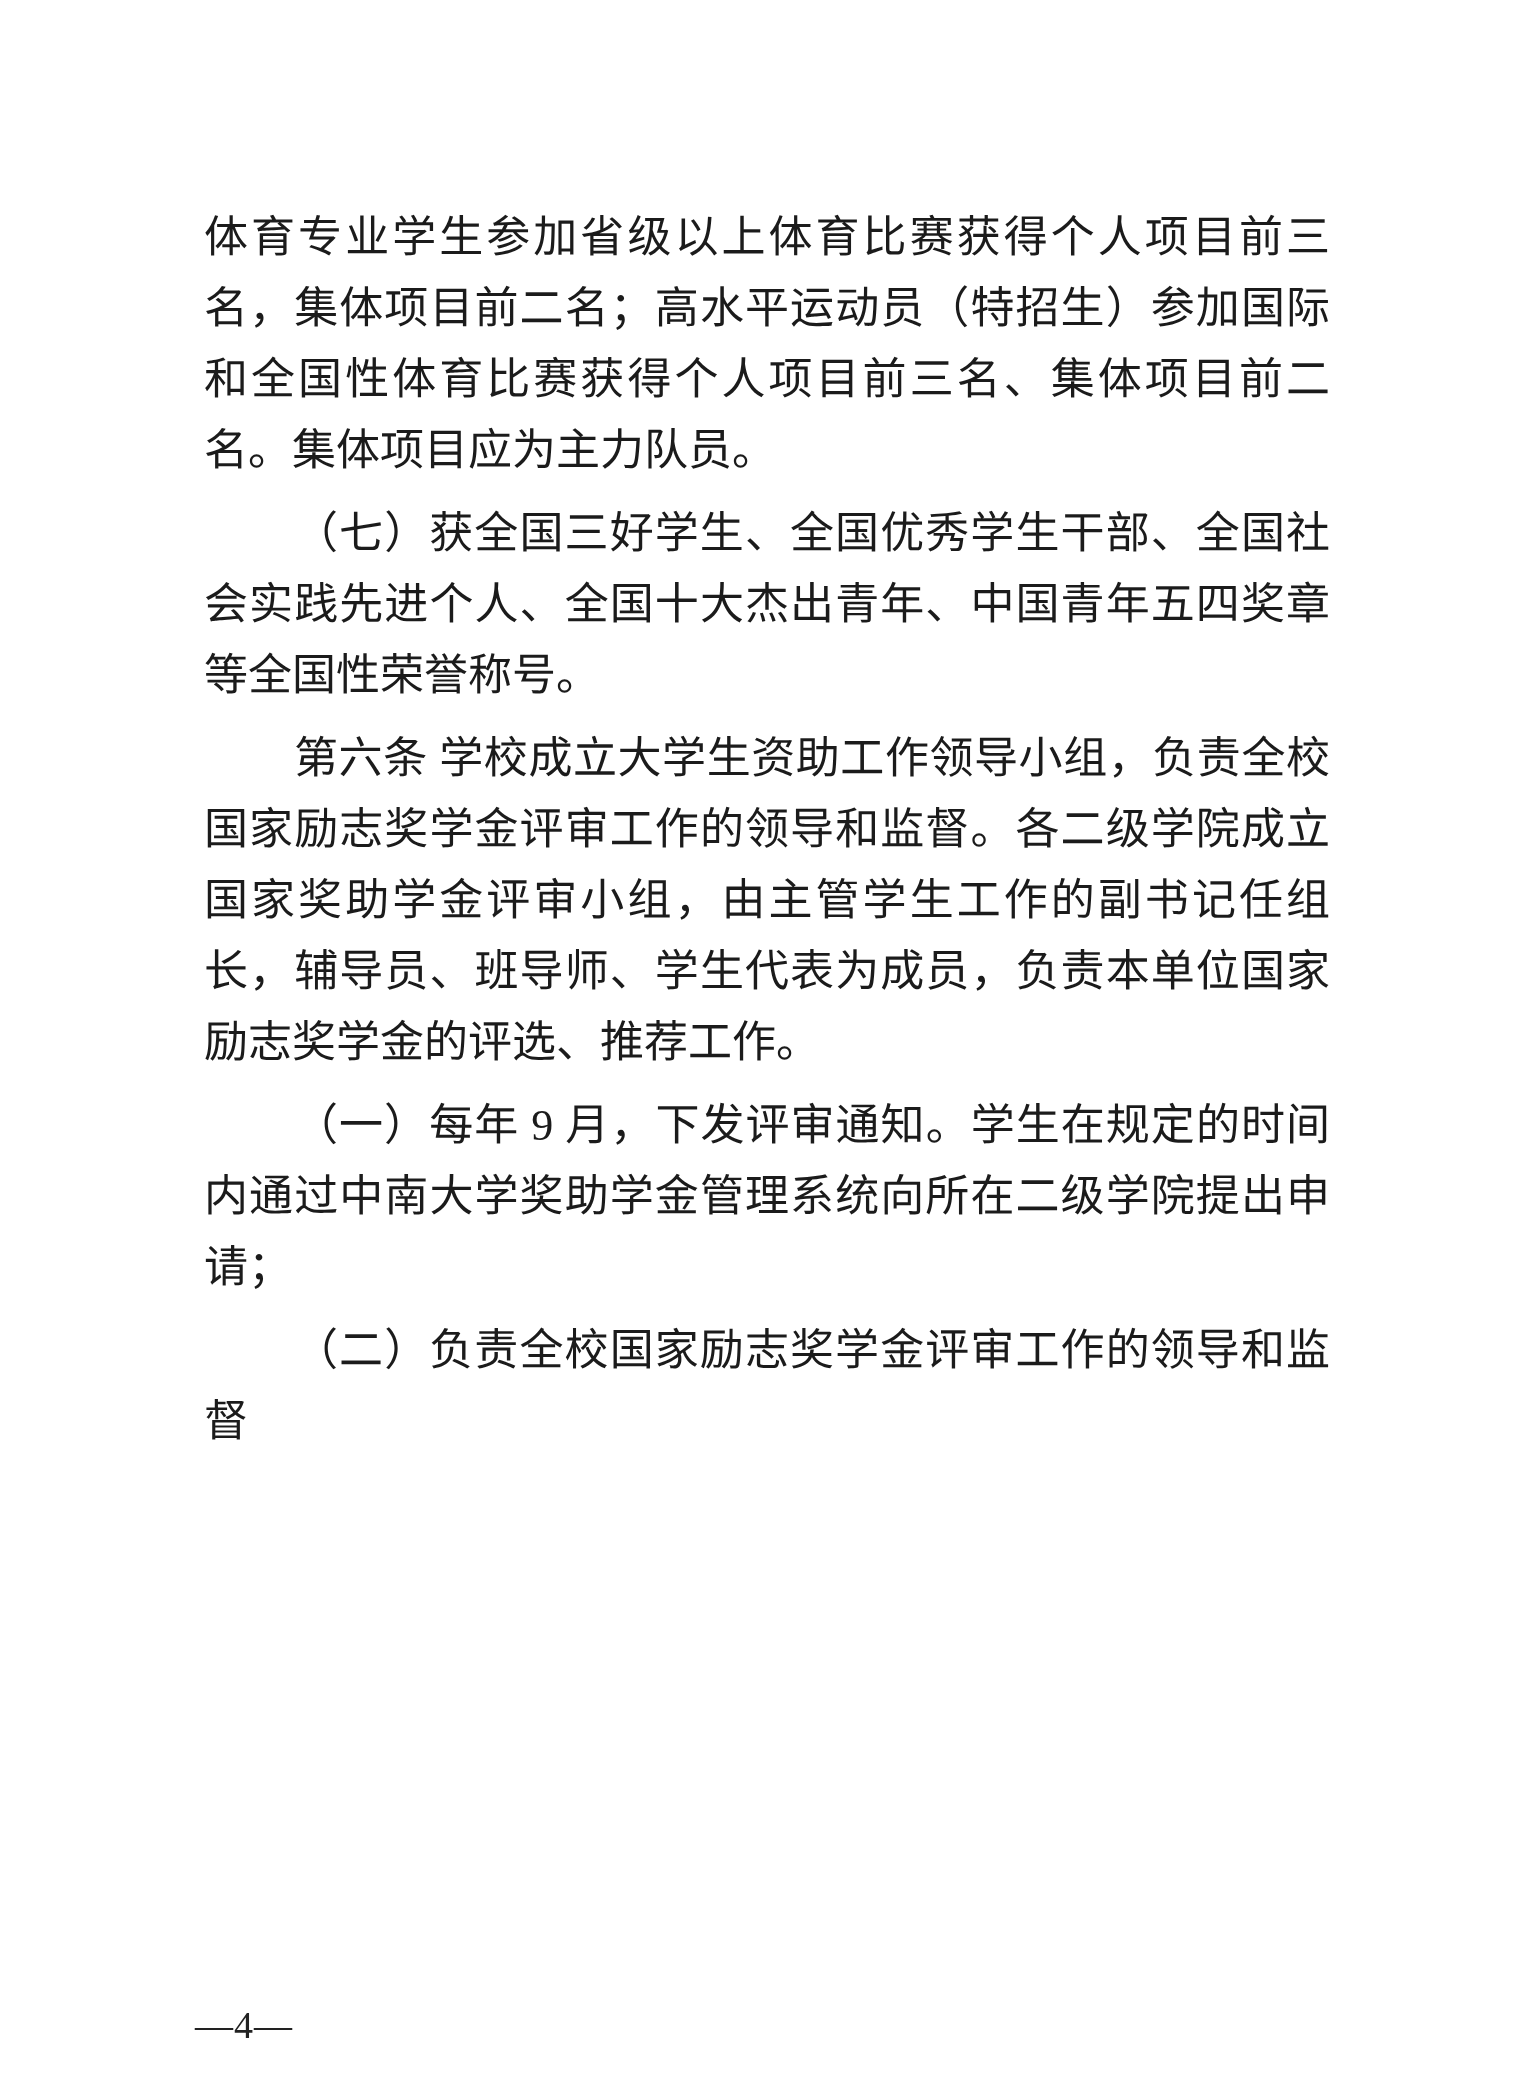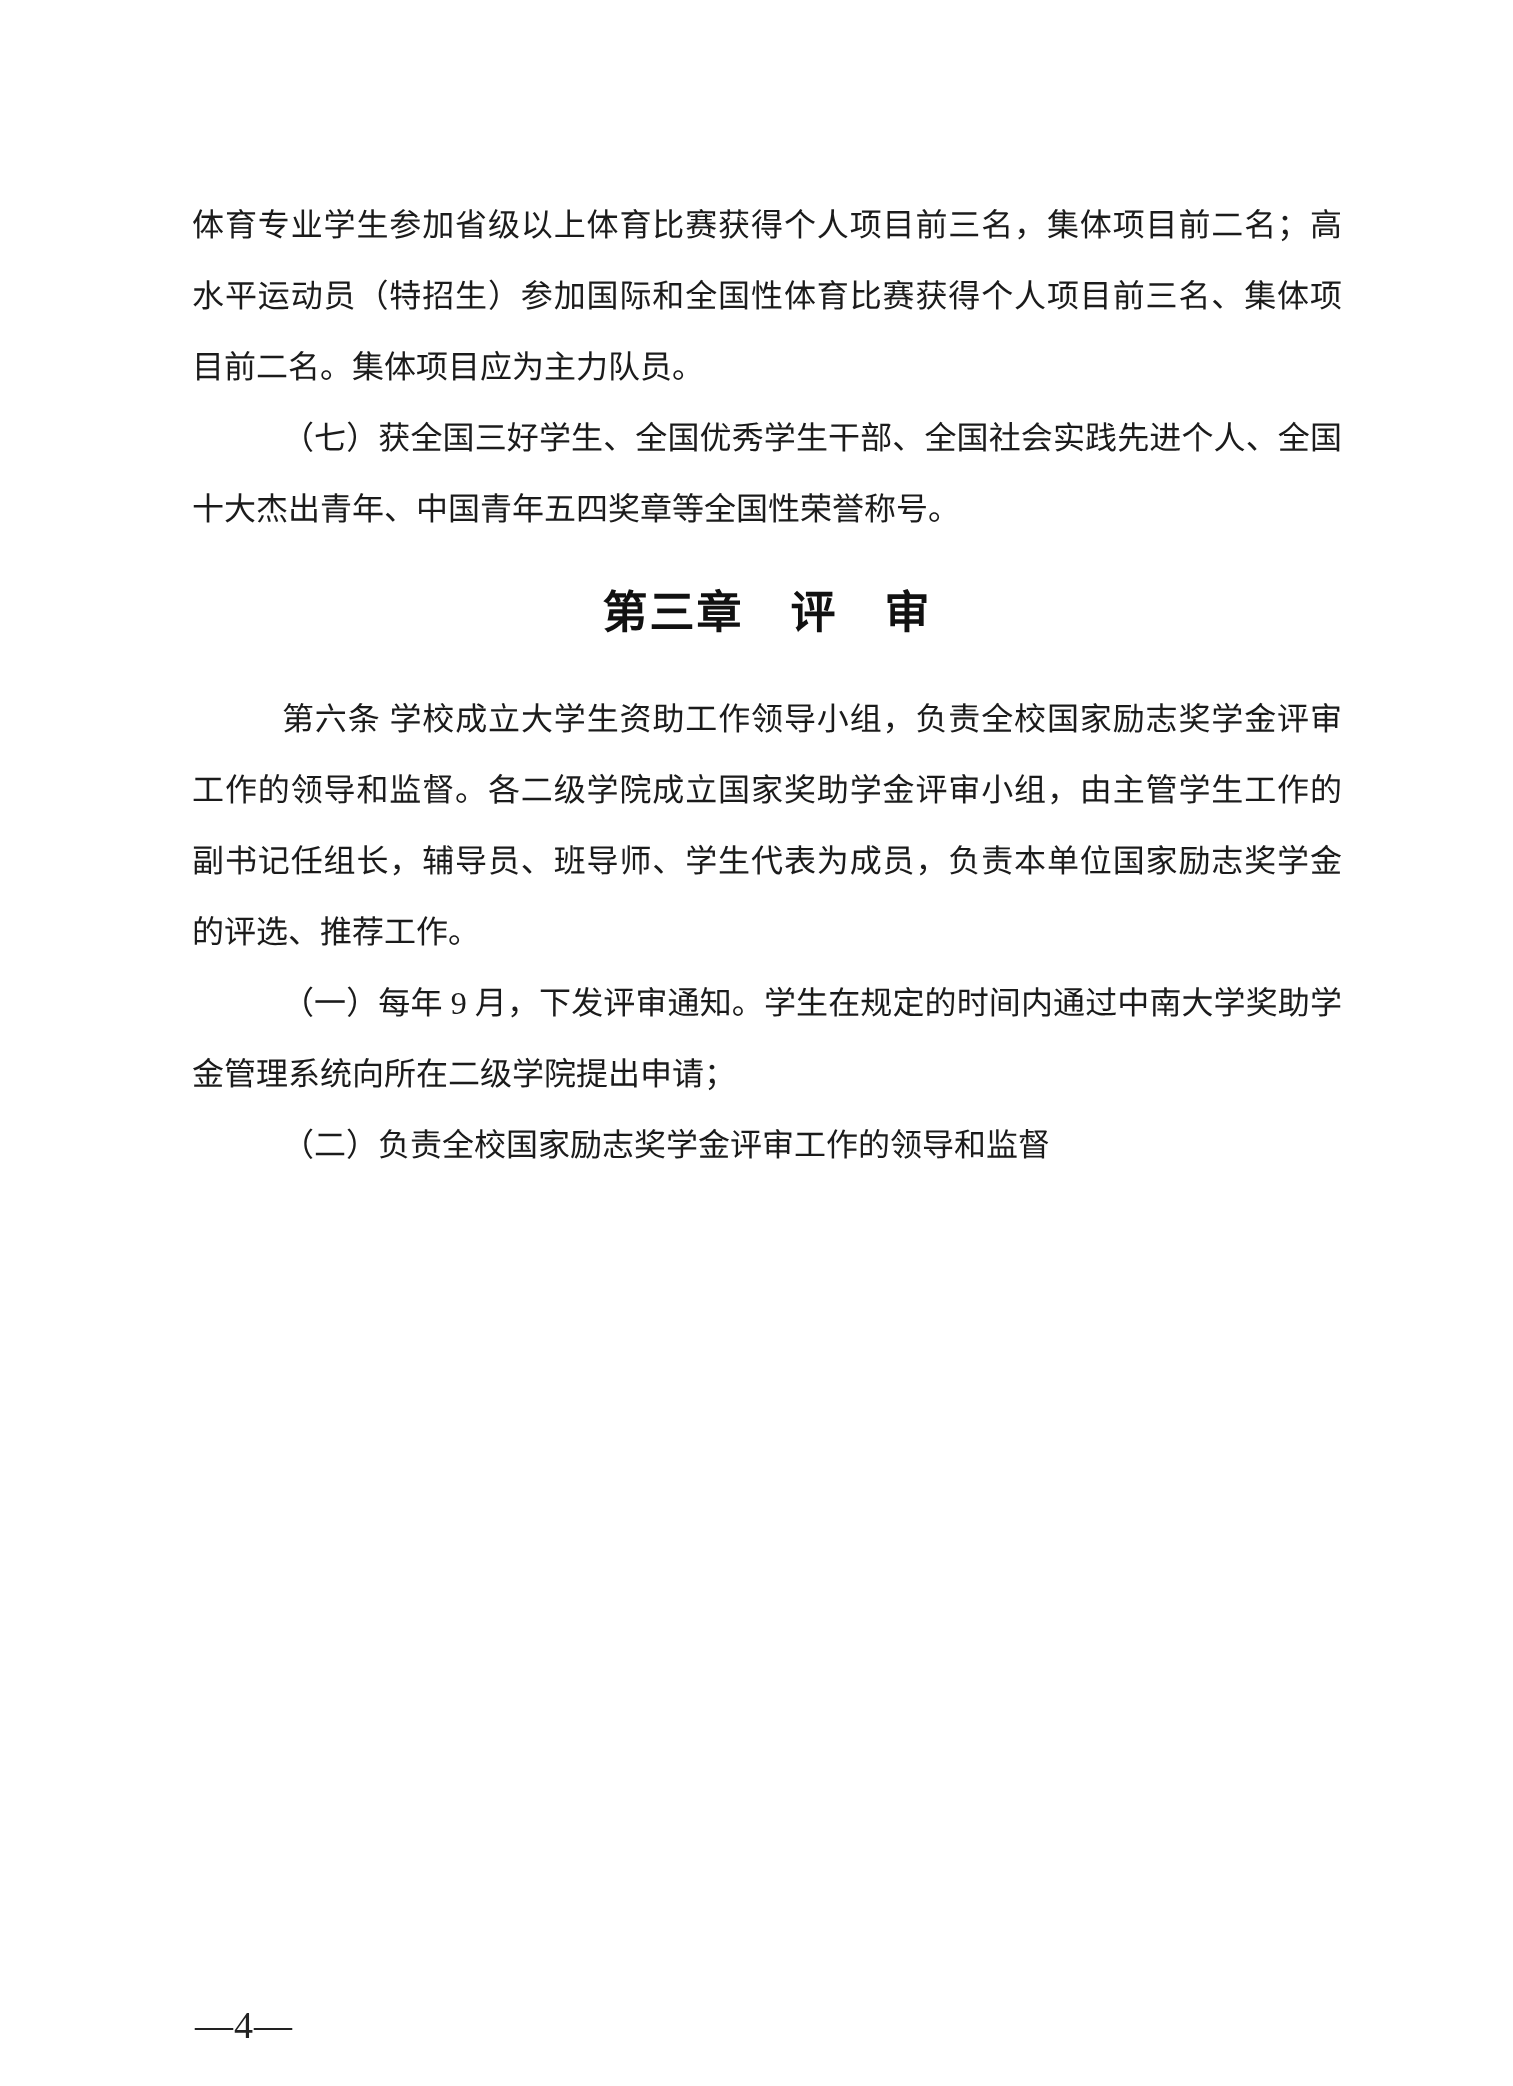--- a/index.html
+++ b/index.html
@@ -16,22 +16,22 @@
     font-family: "Liberation Serif", "DejaVu Serif", serif;
     color: #1b1b1b;
   }
   .content {
     position: absolute;
     left: 192px;
     top: 190px;
     width: 1150px;
   }
   .par {
-    margin: 0;
-    font-size: 32px;
+    margin: 12px;
+    font-size: 44px;
     line-height: 71px;
     text-align: justify;
     text-justify: inter-ideograph;
     text-indent: 90px;
     word-break: break-all;
     overflow-wrap: anywhere;
   }
   .par.flush {
     text-indent: 0;
   }
@@ -55,19 +55,18 @@
     color: #222222;
   }
 </style>
 </head>
 <body>
 
 <div class="page">
   <div class="content">
     <p class="par flush">体育专业学生参加省级以上体育比赛获得个人项目前三名，集体项目前二名；高水平运动员（特招生）参加国际和全国性体育比赛获得个人项目前三名、集体项目前二名。集体项目应为主力队员。</p>
     <p class="par">（七）获全国三好学生、全国优秀学生干部、全国社会实践先进个人、全国十大杰出青年、中国青年五四奖章等全国性荣誉称号。</p>
-    <h2 class="chapter-heading">第三章　评　审</h2>
     <p class="par">第六条 学校成立大学生资助工作领导小组，负责全校国家励志奖学金评审工作的领导和监督。各二级学院成立国家奖助学金评审小组，由主管学生工作的副书记任组长，辅导员、班导师、学生代表为成员，负责本单位国家励志奖学金的评选、推荐工作。</p>
     <p class="par">（一）每年 9 月，下发评审通知。学生在规定的时间内通过中南大学奖助学金管理系统向所在二级学院提出申请；</p>
     <p class="par">（二）负责全校国家励志奖学金评审工作的领导和监督</p>
   </div>
   <div class="page-number">—4—</div>
 </div>
 
 </body></html>

